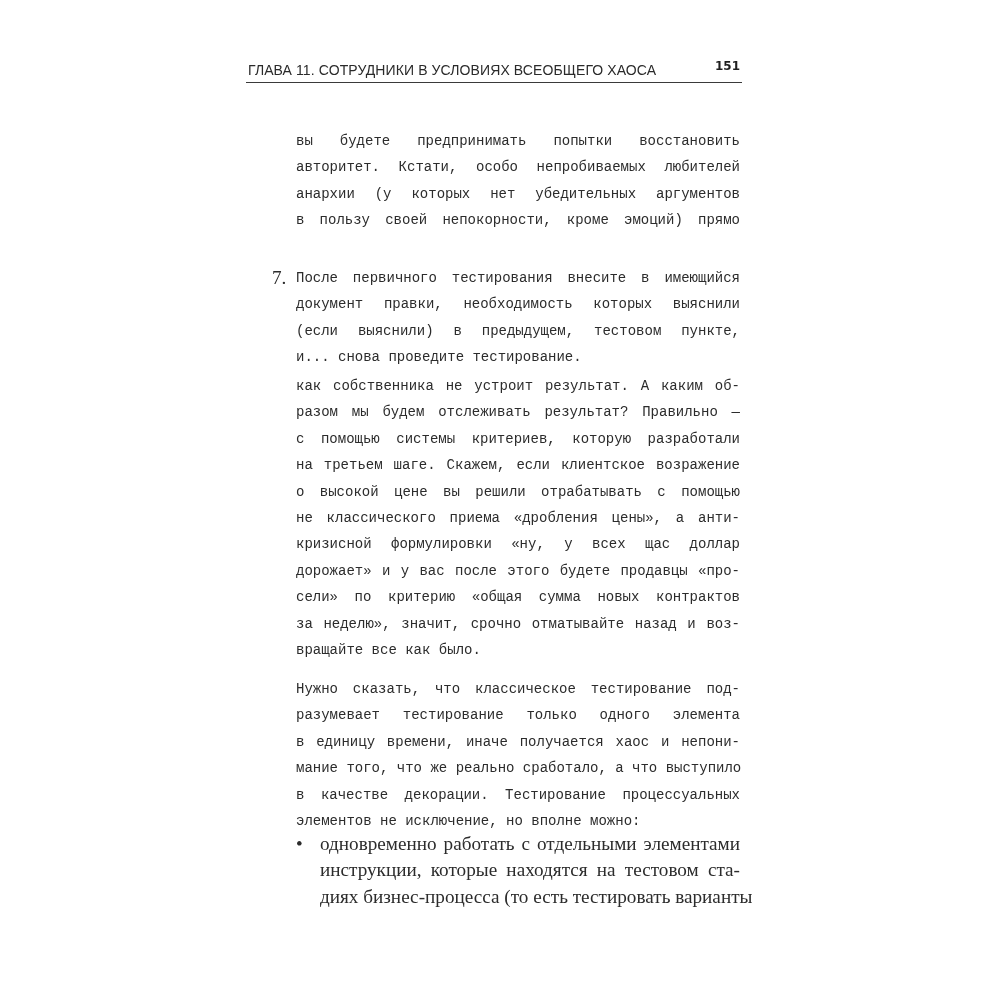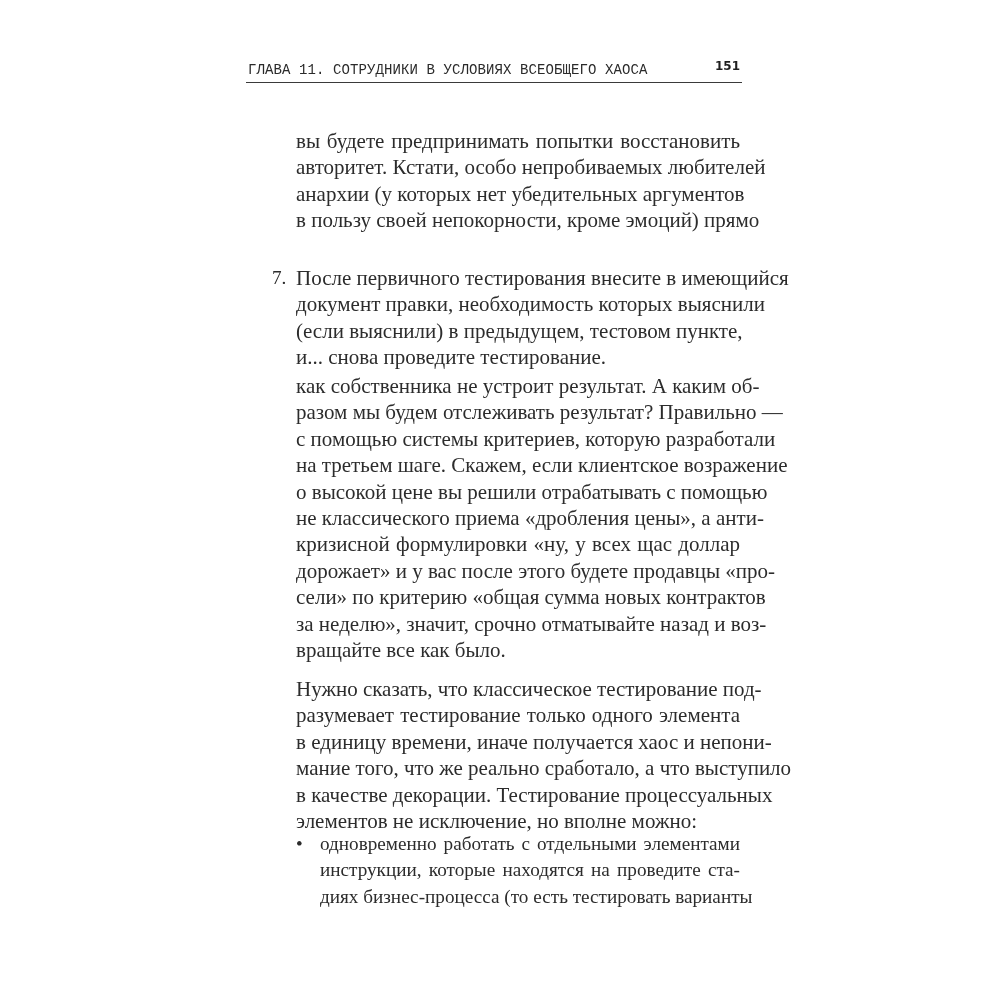--- a/index.html
+++ b/index.html
@@ -27,42 +27,43 @@
       top: 60px;
       left: 0;
       width: 496px;
       height: 22px;
       border-bottom: 1px solid #3a3a3a;
     }
     .running-title {
       position: absolute;
       left: 2px;
       top: 2px;
-      font-family: Liberation Mono, monospace;
+      font-family: Liberation Sans, sans-serif;
       font-size: 14px;
       letter-spacing: 0.1px;
       color: #2a2a2a;
       white-space: nowrap;
     }
     .page-number {
       position: absolute;
       right: 2px;
       top: -1px;
       font-family: "DejaVu Sans", "Liberation Sans", sans-serif;
       font-weight: bold;
       font-size: 12px;
       color: #1e1e1e;
     }
     .text-block {
       position: absolute;
       left: 50px;
       width: 444px;
-      font-size: 21px;
+      font-size: 14px;
       line-height: 26.4px;
       color: #2c2c2c;
+      font-family: Liberation Mono, monospace;
     }
     .line {
       display: block;
       white-space: nowrap;
       text-align: justify;
       text-align-last: justify;
     }
     .line.last {
       text-align-last: left;
     }
@@ -133,17 +134,17 @@
     <span class="line">разумевает тестирование только одного элемента</span>
     <span class="line">в единицу времени, иначе получается хаос и непони-</span>
     <span class="line">мание того, что же реально сработало, а что выступило</span>
     <span class="line">в качестве декорации. Тестирование процессуальных</span>
     <span class="line last">элементов не исключение, но вполне можно:</span>
   </div>
 
   <span class="bullet-marker" style="top:831px;">•</span>
   <div class="bullet-block" style="top:831px;">
     <span class="line">одновременно работать с отдельными элементами</span>
-    <span class="line">инструкции, которые находятся на проведите ста-</span>
+    <span class="line">инструкции, которые находятся на тестовом ста-</span>
     <span class="line">диях бизнес-процесса (то есть тестировать варианты</span>
   </div>
 
 </div>
 
 </body></html>

